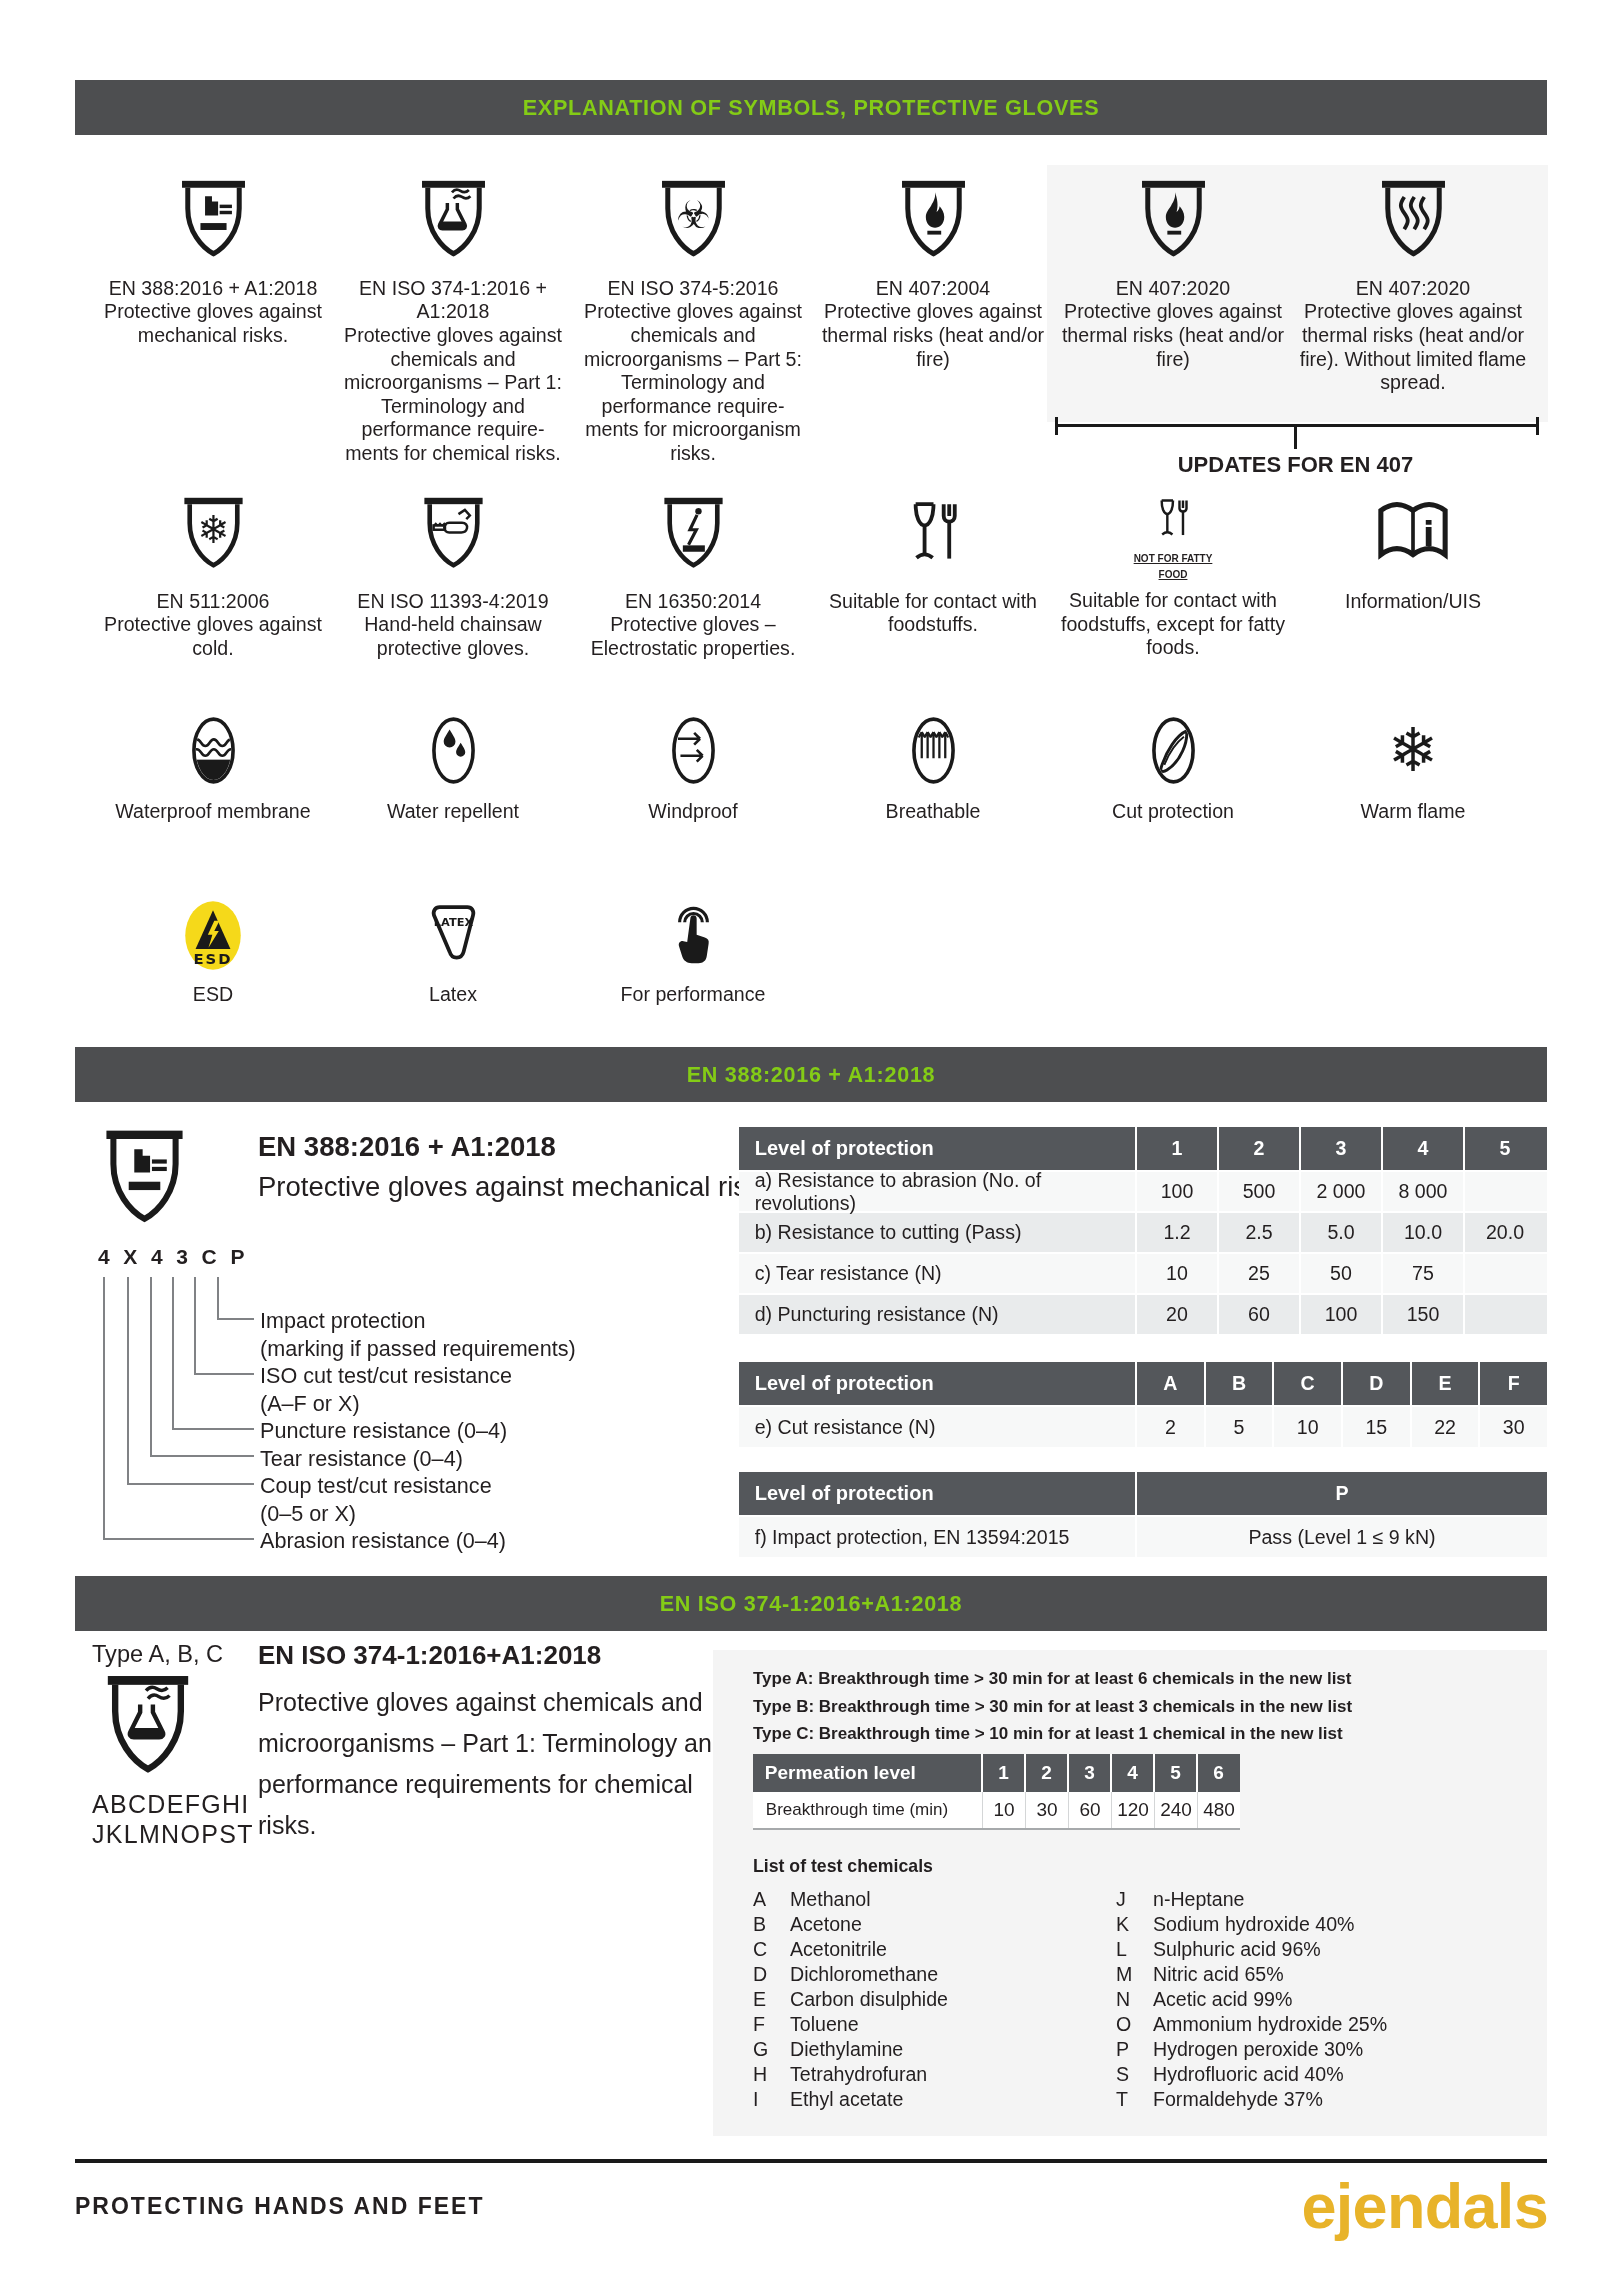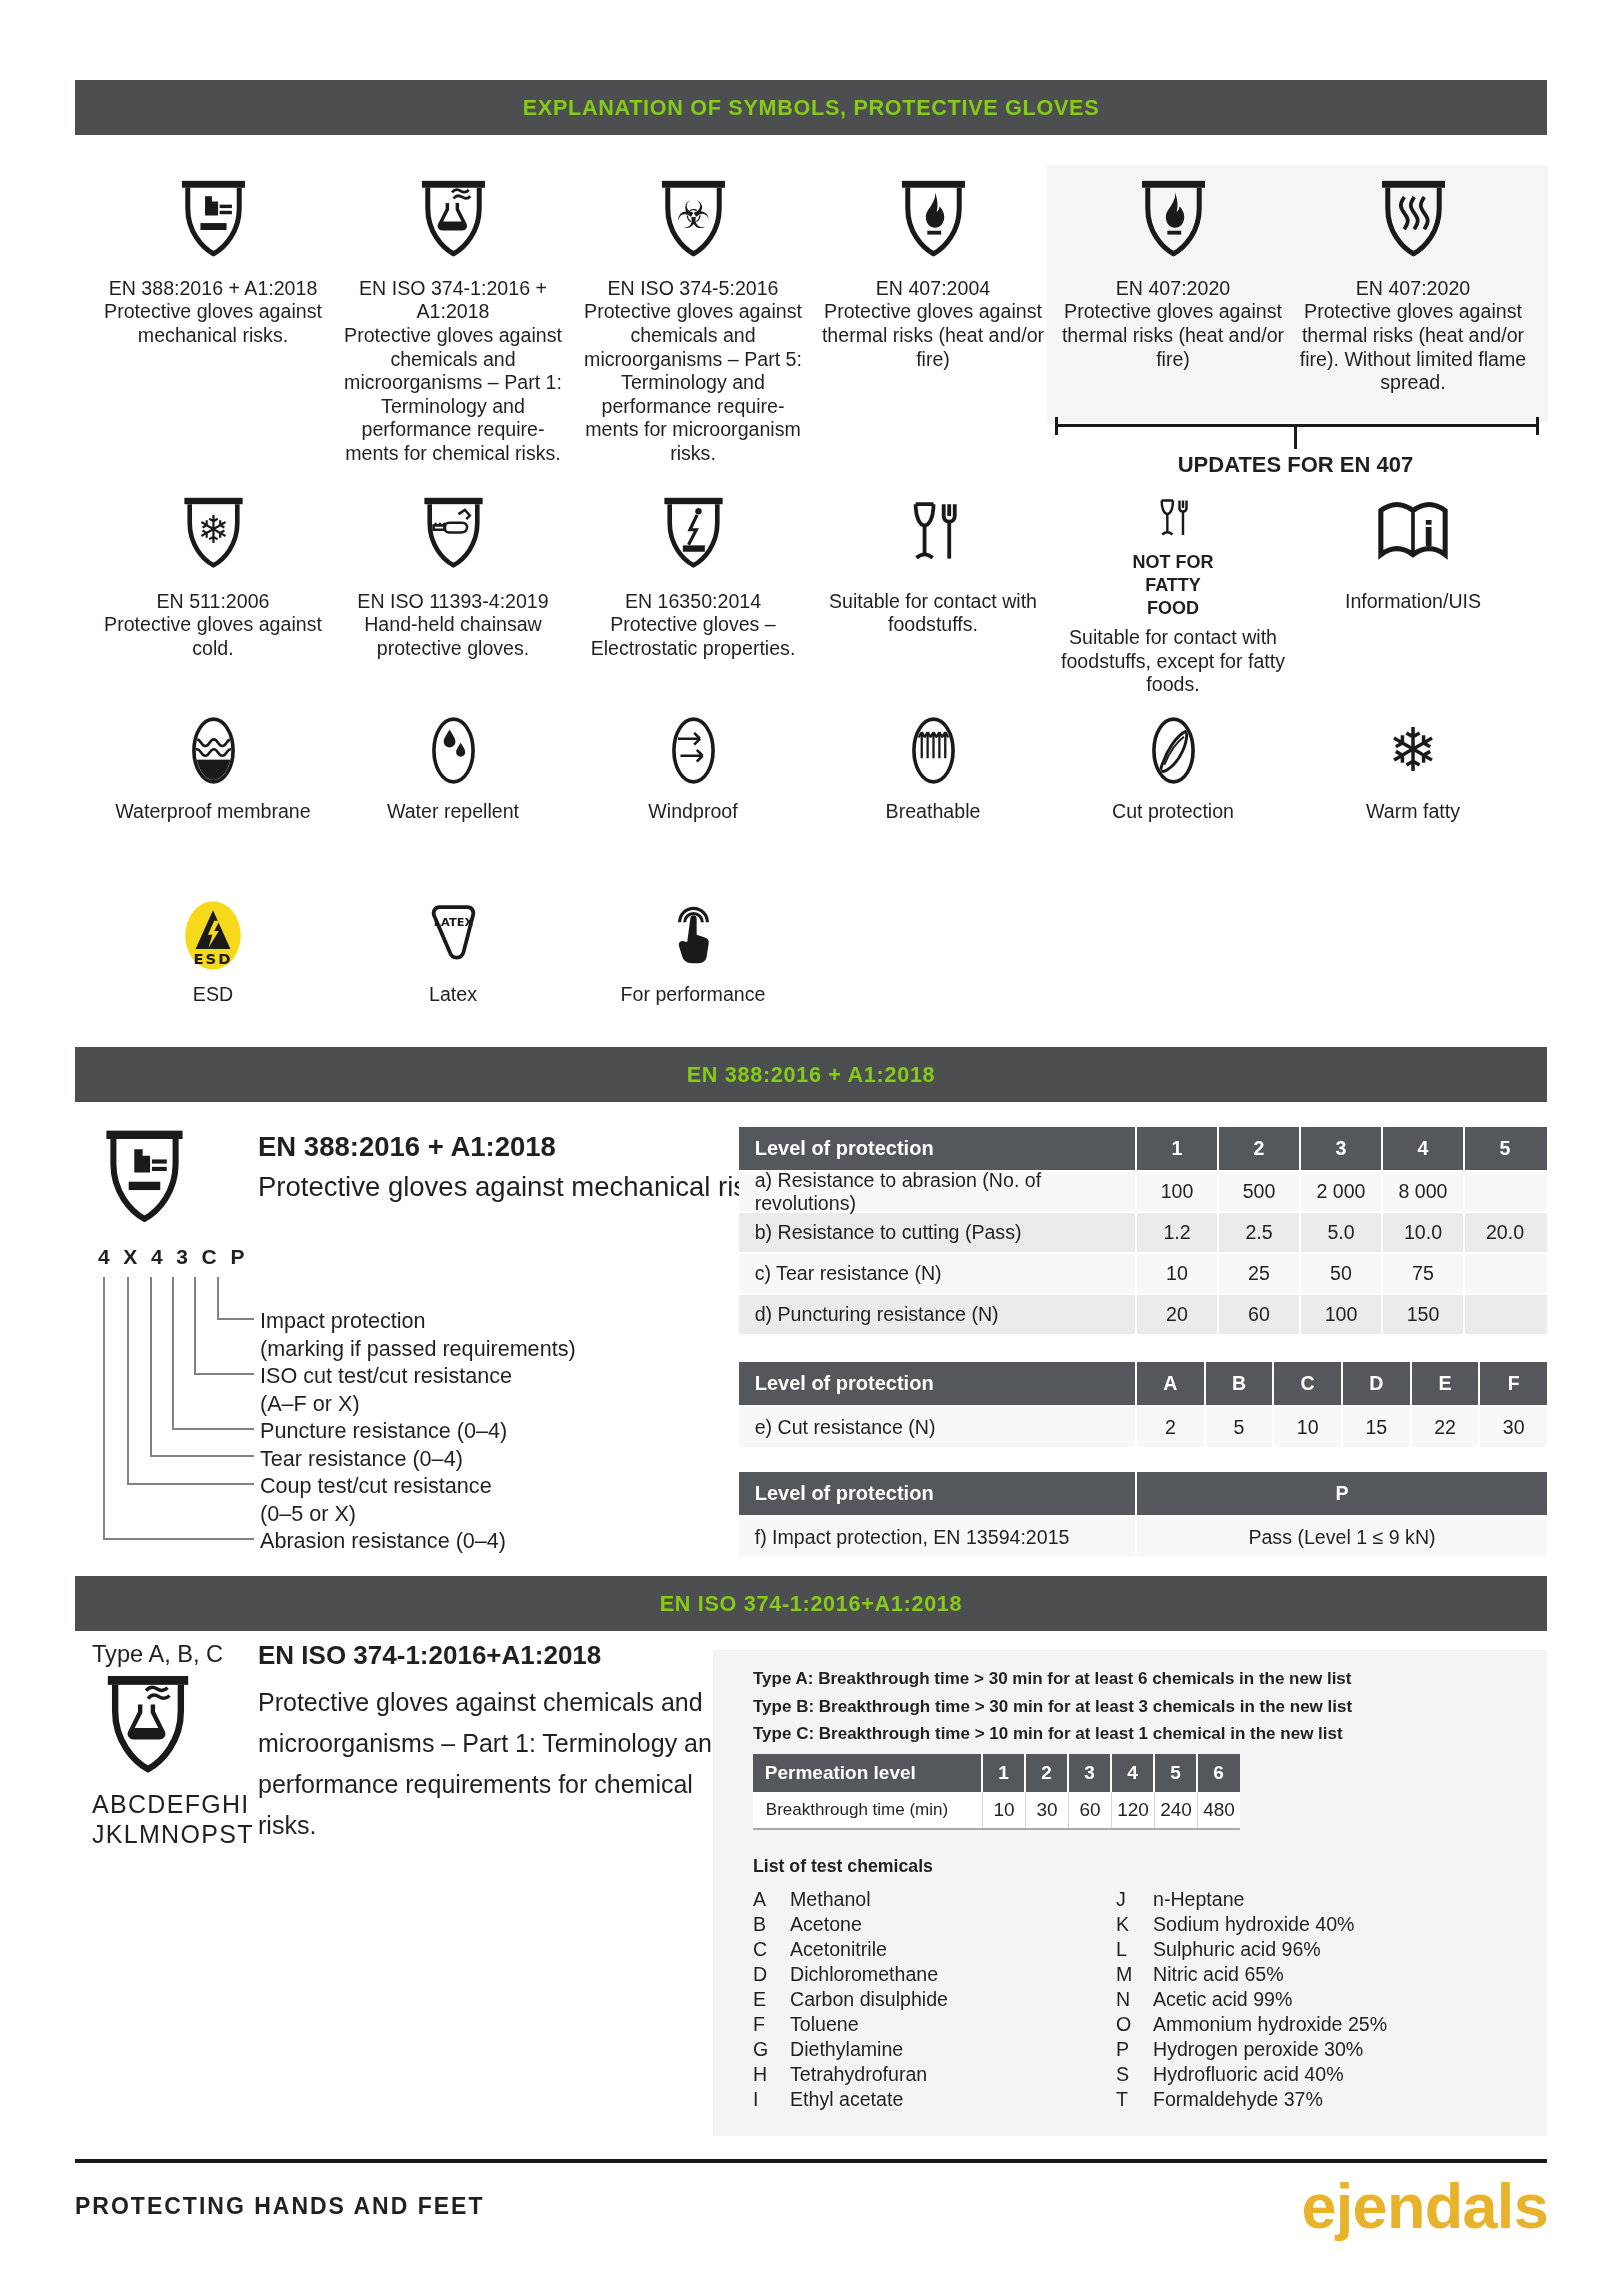--- a/index.html
+++ b/index.html
@@ -12,21 +12,21 @@
   
   .bar { position:absolute; left:75px; width:1472px; height:55px; background:#4D4E50;
          color:#84cc16; display:flex; align-items:center; justify-content:center;
          font-weight:bold; font-size:21.6px; letter-spacing:0.7px; }
 
   
   .symrow { position:absolute; left:93px; width:1441px; display:grid; grid-template-columns:repeat(6,240px); }
   .cell { display:flex; flex-direction:column; align-items:center; text-align:center; }
   .icb { display:flex; align-items:flex-start; justify-content:center; width:100%; }
   .cap { margin:7.9px auto 0; width:228px; font-size:19.6px; line-height:23.6px; }
-  .badge-sm { font-size:18px; font-weight:bold; line-height:23px; width:92px; margin:2.6px auto 0; }
+  .badge-sm { font-size:10px; font-weight:bold; line-height:16px; width:92px; margin:2.6px auto 0;text-decoration:underline; }
 
   .hl-box { position:absolute; left:1047px; top:165px; width:501px; height:257px; background:#F5F5F5; }
   .blk { background:#1a1a1a; position:absolute; }
 
   .updates-label { position:absolute; left:1099px; top:452px; width:393px; text-align:center;
                    font-weight:bold; font-size:22px; }
 
   
   .h1b { position:absolute; font-weight:bold; font-size:27.5px; }
   .h1r { position:absolute; font-size:27.5px; }
@@ -398,21 +398,21 @@
       </div>
     </div>
 
     <div class="cell">
       <div class="icb" style="height:73px;">
         <svg width="72" height="72" viewBox="0 0 110 110">
           <text x="55" y="86" text-anchor="middle" font-size="92" fill="#1a1a1a">❄</text>
         </svg>
       </div>
       <div class="cap" style="margin-top:11.8px;">
-        <div>Warm fatty</div>
+        <div>Warm flame</div>
       </div>
     </div>
   </div>
 
   <div class="symrow" style="top:900px;">
 
     <div class="cell">
       <div class="icb" style="height:72px;">
         <svg width="68" height="71" viewBox="0 0 100 110">
           <ellipse cx="50" cy="55" rx="43" ry="53" fill="#F5D91A"></ellipse>

